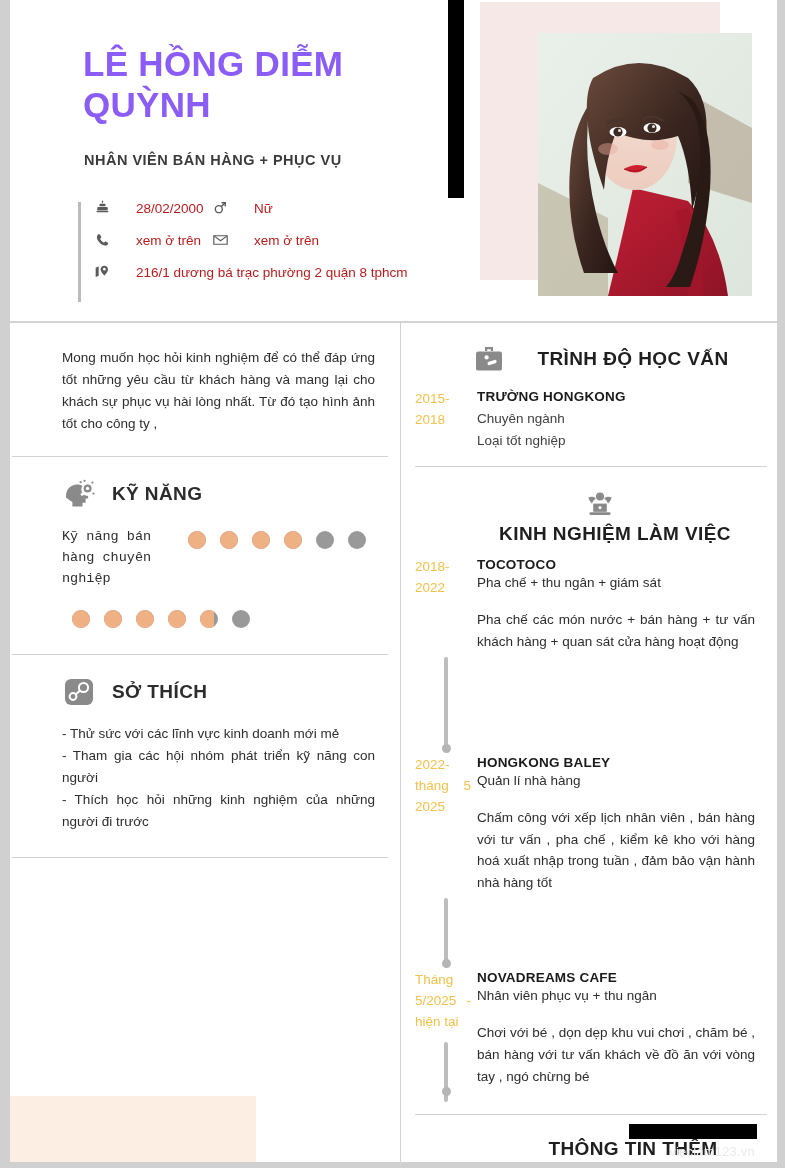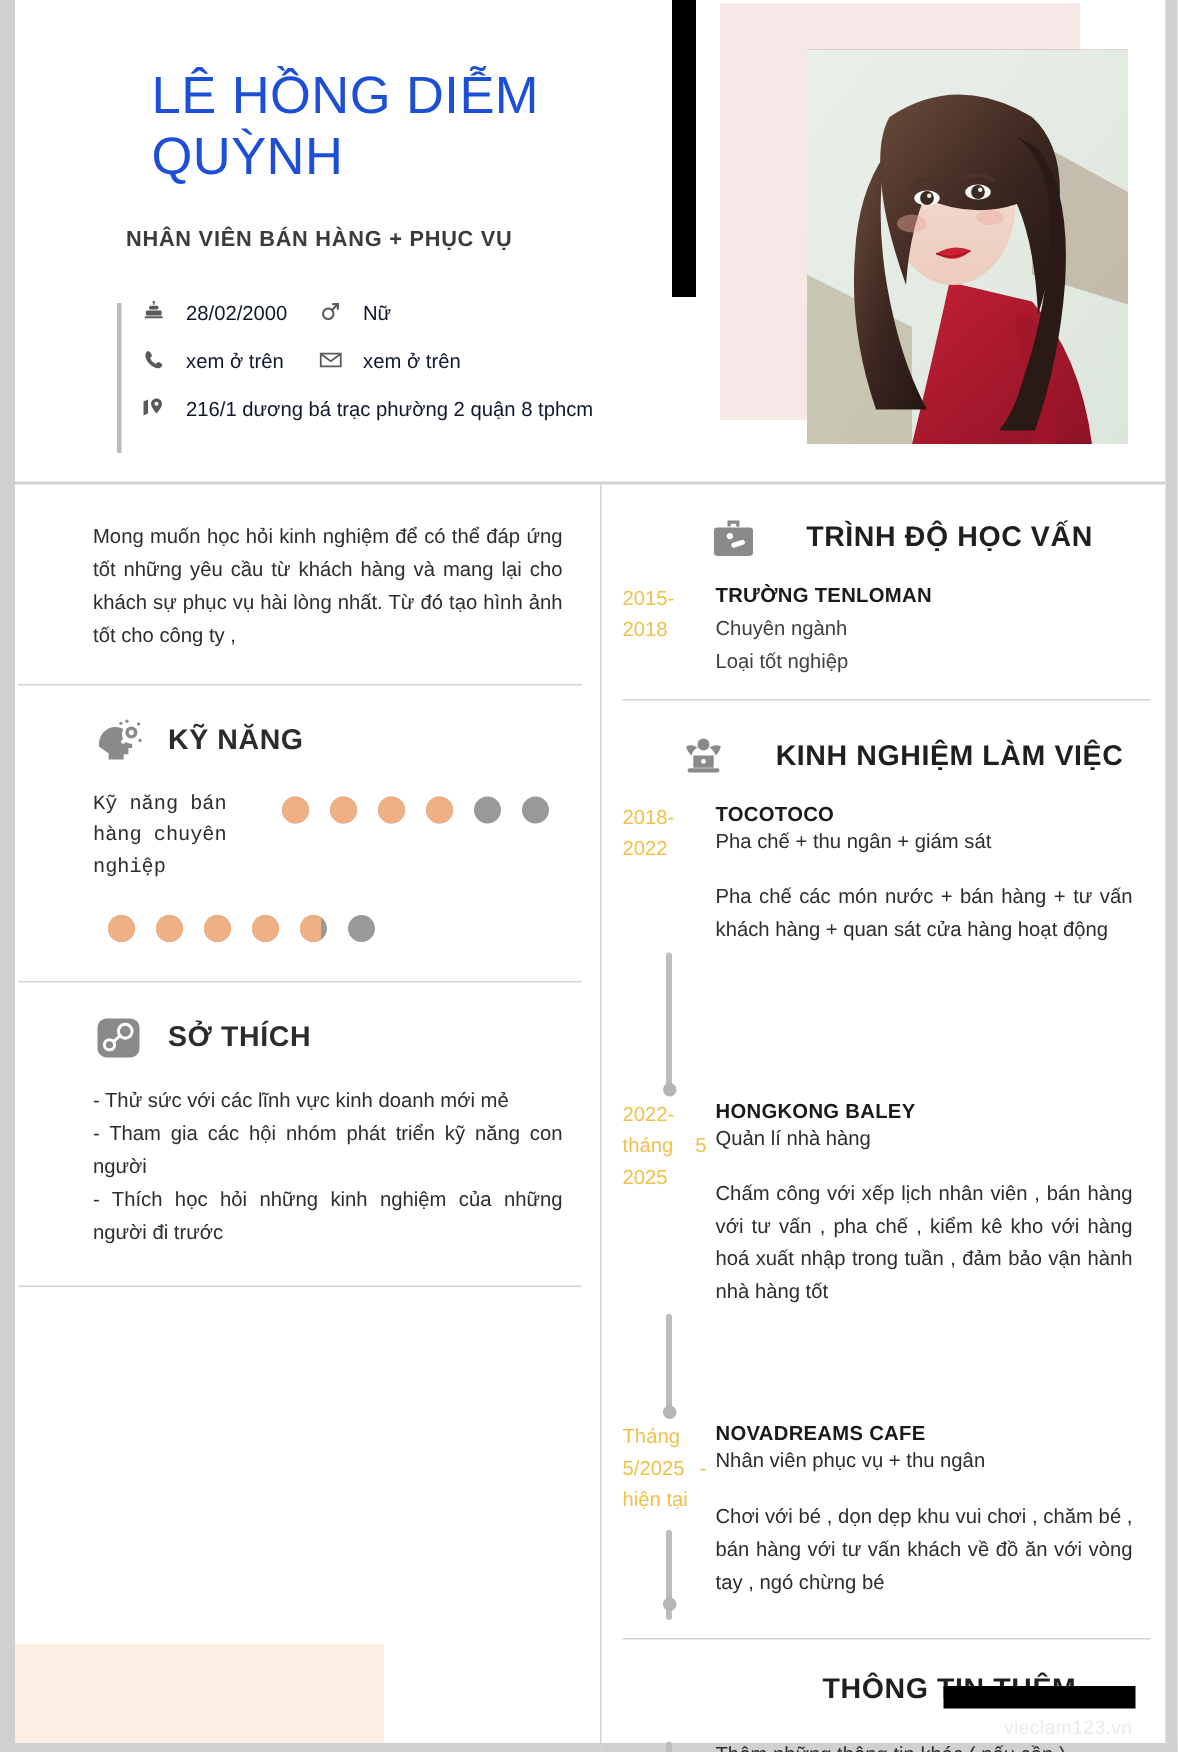--- a/index.html
+++ b/index.html
@@ -24,34 +24,34 @@
   .black-bar { position:absolute; left:448px; top:0; width:16px; height:198px; background:#000; }
   .pink-rect { position:absolute; left:480px; top:2px; width:240px; height:278px; background:#f7e8e8; }
   .photo {
     position:absolute; left:538px; top:33px; width:214px; height:263px;
     background:#caa;
     overflow:hidden;
   }
   .photo svg { display:block; width:100%; height:100%; }
 
   .name {
-    position:absolute; left:101px; top:44px; width:360px;
-    font-size:35px; font-weight:normal; color:#1d4ed8; line-height:1.17;
+    position:absolute; left:83px; top:44px; width:360px;
+    font-size:35px; font-weight:bold; color:#8b5cf6; line-height:1.17;
     letter-spacing:0.3px;
   }
   .job-title {
     position:absolute; left:84px; top:152px; width:380px;
     font-size:14.5px; font-weight:bold; color:#3b3b3b; letter-spacing:0.5px;
   }
   .contact-block { position:absolute; left:78px; top:200px; width:370px; }
   .contact-accent { position:absolute; left:0; top:2px; width:3px; height:100px; background:#bcbcbc; }
   .c-row { display:flex; align-items:center; margin-bottom:16px; padding-left:12px; }
   .c-item { display:flex; align-items:center; }
   .c-item .ic { width:24px; display:flex; justify-content:center; color:#5a5a5a; flex:none; }
-  .c-item .tx { font-size:13.5px; color:#0f172a; margin-left:10px; white-space:nowrap;text-align:center; }
+  .c-item .tx { font-size:13.5px; color:#b91c1c; margin-left:22px; white-space:nowrap;text-align:center; }
   .c-col-1 { width:118px; }
 
   .divider-h { position:absolute; left:10px; top:321px; width:767px; height:2px; background:#d3d3d3; }
 
   
   .body-wrap { position:absolute; left:0; top:323px; width:785px; height:845px; display:flex; }
   .col-left  { width:400px; position:relative; }
   .col-right { width:385px; position:relative; border-left:1px solid #d3d3d3; }
 
   .summary {
@@ -321,29 +321,29 @@
             <circle cx="12.6" cy="12.4" r="2.1" fill="#fff"></circle>
             <rect x="13.4" y="15.8" width="9.4" height="3.4" rx="1.7" fill="#fff" transform="rotate(-18 18 17.5)"></rect>
           </svg>
         </span>
         <span class="sec-tt">TRÌNH ĐỘ HỌC VẤN</span>
       </div>
 
       <div class="entry">
         <div class="entry-date">2015-2018</div>
         <div class="entry-main">
-          <div class="entry-org">TRƯỜNG TENLOMAN</div>
+          <div class="entry-org">TRƯỜNG HONGKONG</div>
           <div class="entry-role muted" style="margin-top:7px;">Chuyên ngành</div>
           <div class="entry-role muted" style="margin-top:7px;">Loại tốt nghiệp</div>
         </div>
       </div>
 
       <div class="r-sep" style="margin-top:18px;"></div>
 
-      <div class="r-sec-head" style="margin-top:20px;">
+      <div class="r-sec-head" style="margin-top:20px;flex-direction:column;">
         <span class="sec-ic">
           <svg width="30" height="28" viewBox="0 0 30 28" fill="#8a8a8a">
             <circle cx="15" cy="5.4" r="4"></circle>
             <path d="M3.4 6.6c2.8-1.4 5.6-1 7.6.8-2 1.2-3.4 3-4 5.2-1.6-1.4-3-3.4-3.6-6z"></path>
             <path d="M26.6 6.6c-2.8-1.4-5.6-1-7.6.8 2 1.2 3.4 3 4 5.2 1.6-1.4 3-3.4 3.6-6z"></path>
             <path d="M8.2 12.6h13.6v8.2H8.2z" rx="1"></path>
             <circle cx="15" cy="16.6" r="1.6" fill="#fff"></circle>
             <rect x="4.4" y="21.2" width="21.2" height="2.8" rx="1.4"></rect>
           </svg>
         </span>

